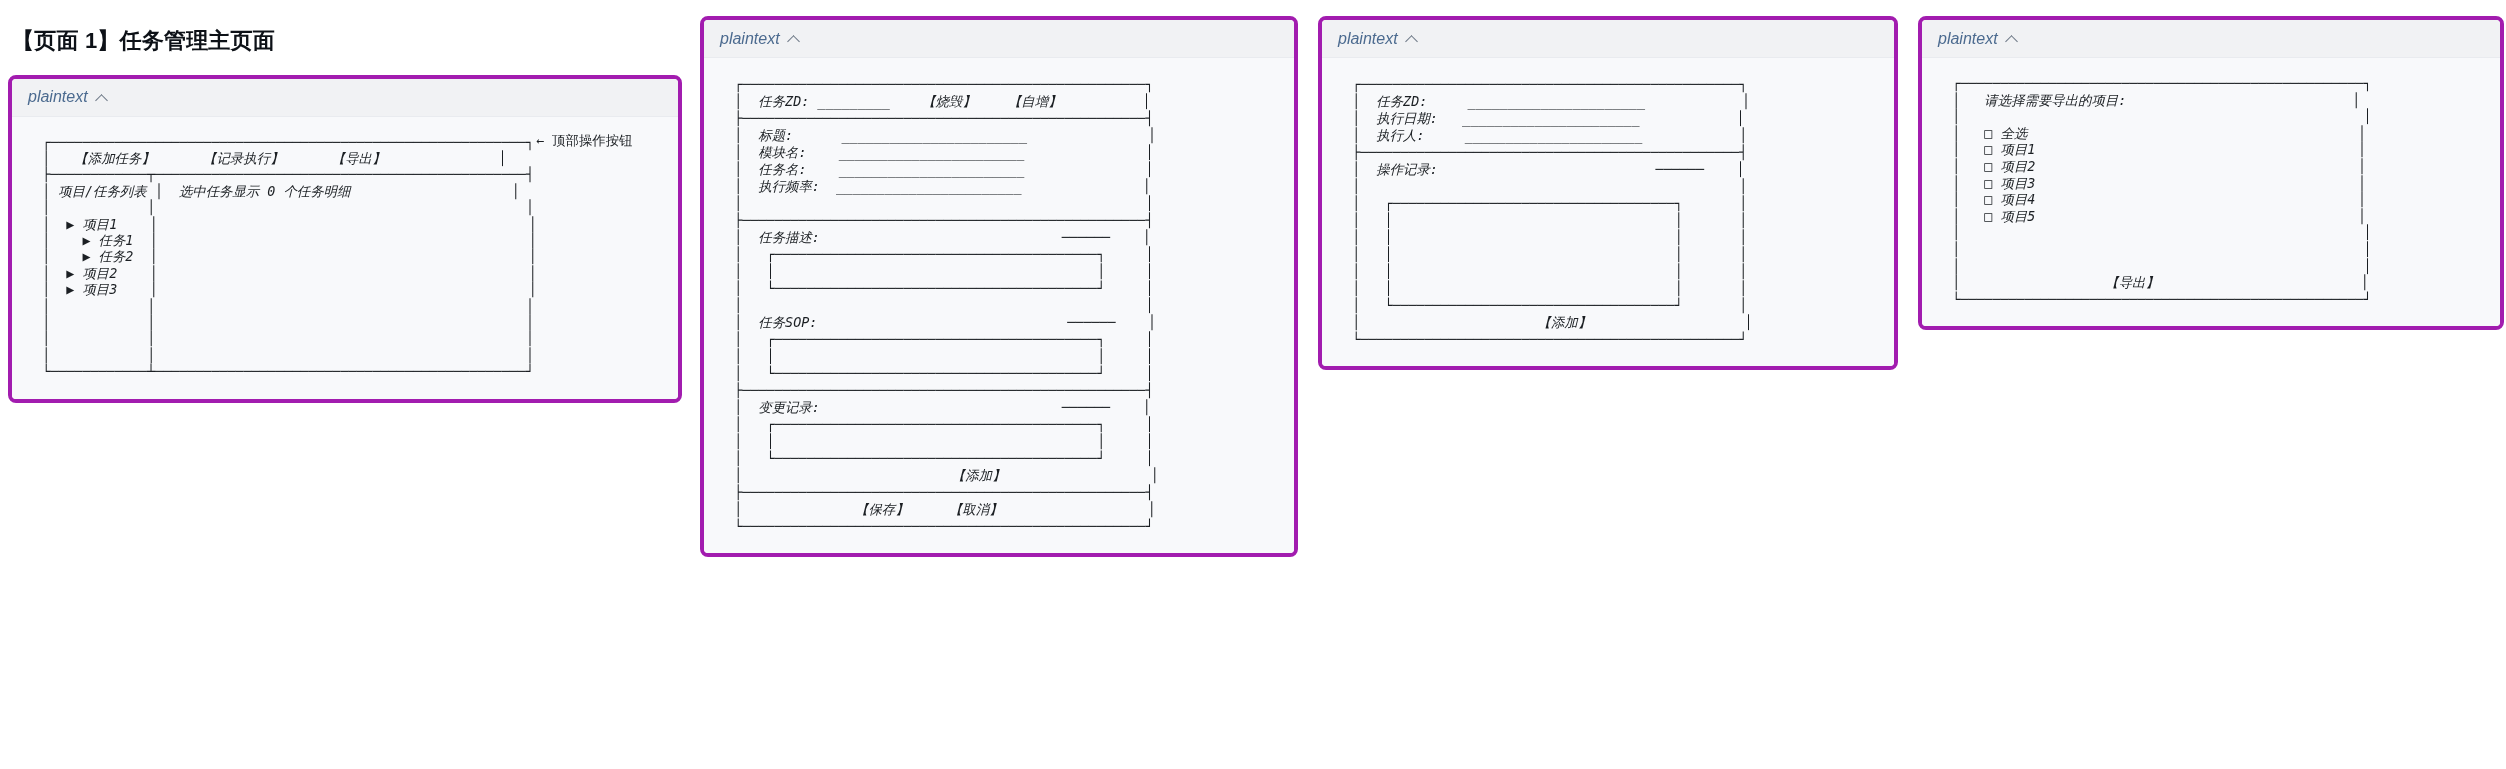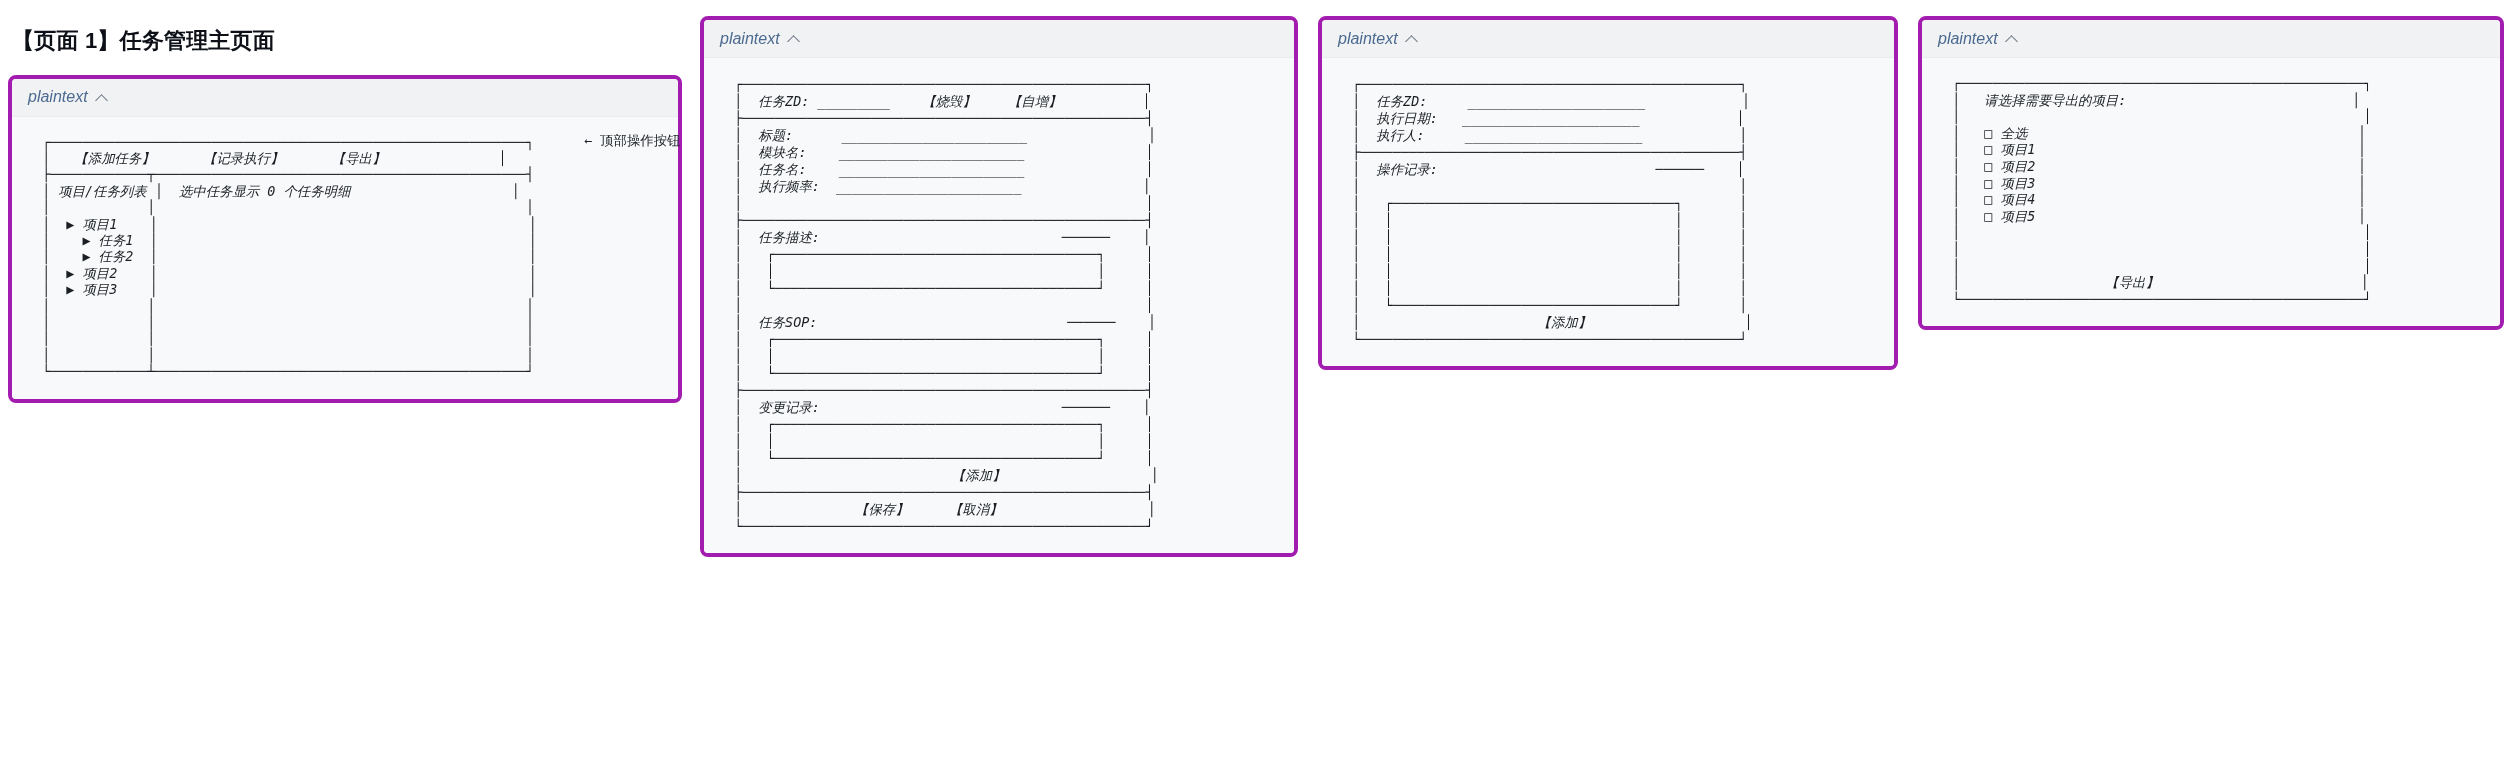--- a/index.html
+++ b/index.html
@@ -105,21 +105,21 @@
   .panel.p3 pre.art { font-size: 13.4px; line-height: 17.0px; }
   .panel.p4 pre.art { font-size: 13.4px; line-height: 16.6px; }
 
   .annot {
     position: absolute;
     font-family: "DejaVu Sans Mono", "Liberation Mono", monospace;
     font-size: 13.4px;
     color: #1b1f23;
     white-space: pre;
   }
-  .annot.a1 { left: 584px; top: 132px; }
+  .annot.a1 { left: 536px; top: 132px; }
 </style>
 </head>
 <body>
 
 <div class="board">
 
   <section class="panel p1">
     <h2 class="panel-title">【页面 1】任务管理主页面</h2>
     <div class="codecard">
       <div class="codehead">

